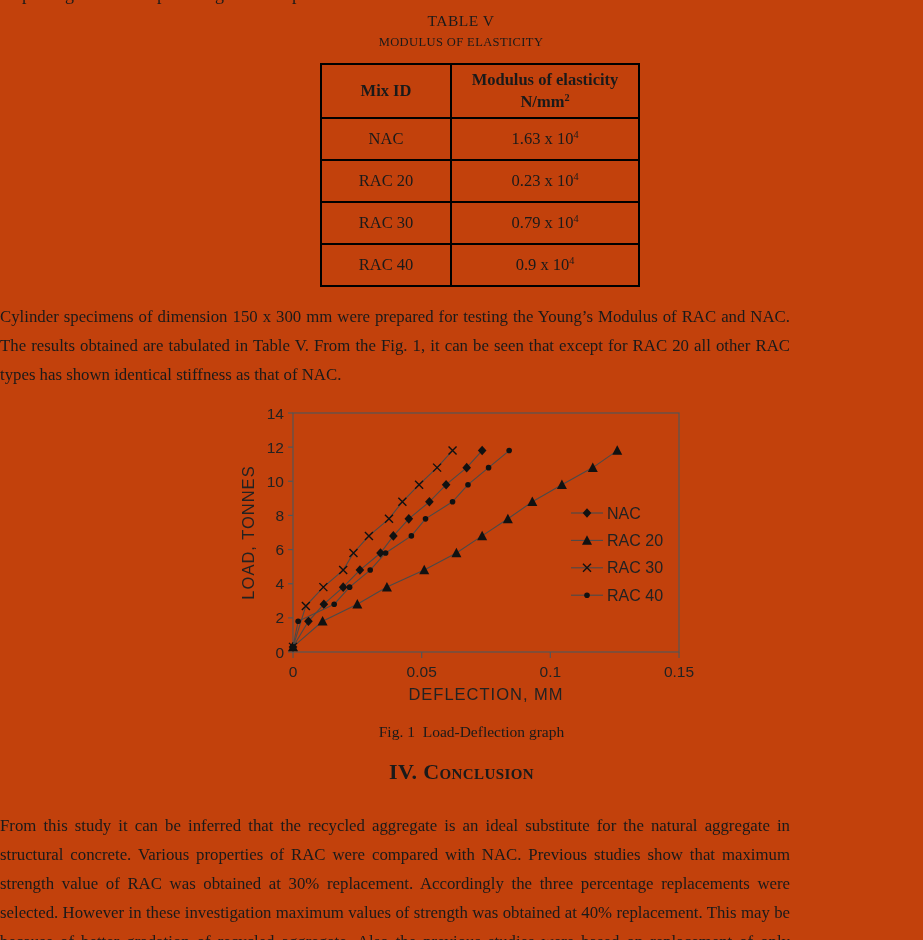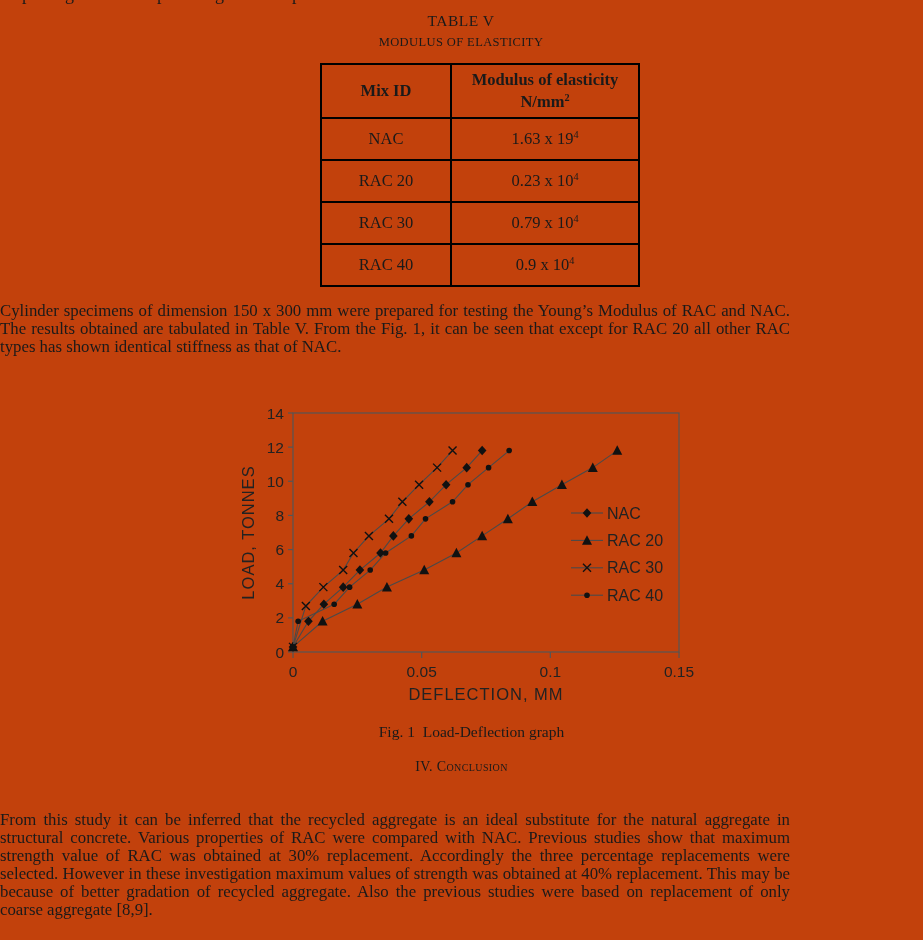--- a/index.html
+++ b/index.html
@@ -18,32 +18,32 @@
   .table-subtitle { font-size:12.5px; margin-top:5px; letter-spacing:0.4px; }
 
   
   table.modulus { position:absolute; left:320px; top:63px; width:318px; border-collapse:collapse; table-layout:fixed; }
   table.modulus th, table.modulus td { border:2px solid #000; text-align:center; vertical-align:middle; font-size:16.5px; padding:0; }
   table.modulus th { font-weight:bold; height:52px; line-height:1.35; }
   table.modulus td { height:40px; }
   sup { font-size:0.62em; vertical-align:super; line-height:0; }
 
   
-  .para { position:absolute; left:0; width:790px; margin:0; text-align:justify; font-size:16.8px; line-height:18px; }
+  .para { position:absolute; left:0; width:790px; margin:0; text-align:justify; font-size:16.8px; line-height:29px; }
   .para1 { top:302px; }
   .para2 { top:811px; }
 
   
   .chart { position:absolute; left:230px; top:398px; width:470px; height:320px; }
   #chart-svg text { font-family:"Liberation Sans", sans-serif; fill:#222; }
 
   .figure-caption { position:absolute; top:723px; left:10px; width:923px; text-align:center; font-size:15.5px; white-space:pre-wrap; }
 
   .conclusion-heading { position:absolute; top:759px; left:0; width:923px; margin:0; text-align:center;
-    font-size:14px; font-weight:400; font-variant:small-caps; letter-spacing:0.4px; }
+    font-size:22px; font-weight:700; font-variant:small-caps; letter-spacing:0.4px; }
 </style>
 </head>
 <body>
 
 <div class="page">
 
   <div class="clipped-line">
       <span style="left: 22px;">p</span>
       <span style="left: 65px;">g</span>
       <span style="left: 157px;">p</span>
@@ -61,21 +61,21 @@
         <col style="width:130px">
         <col style="width:188px">
       </colgroup>
     <tbody>
         <tr>
       <th>Mix ID</th>
       <th><span>Modulus of elasticity</span><br><span>N/mm</span><sup>2</sup></th>
     </tr>
     <tr>
       <td>NAC</td>
-      <td><span>1.63 x 19</span><sup>4</sup></td>
+      <td><span>1.63 x 10</span><sup>4</sup></td>
     </tr>
     <tr>
       <td>RAC 20</td>
       <td><span>0.23 x 10</span><sup>4</sup></td>
     </tr>
     <tr>
       <td>RAC 30</td>
       <td><span>0.79 x 10</span><sup>4</sup></td>
     </tr>
     <tr>

